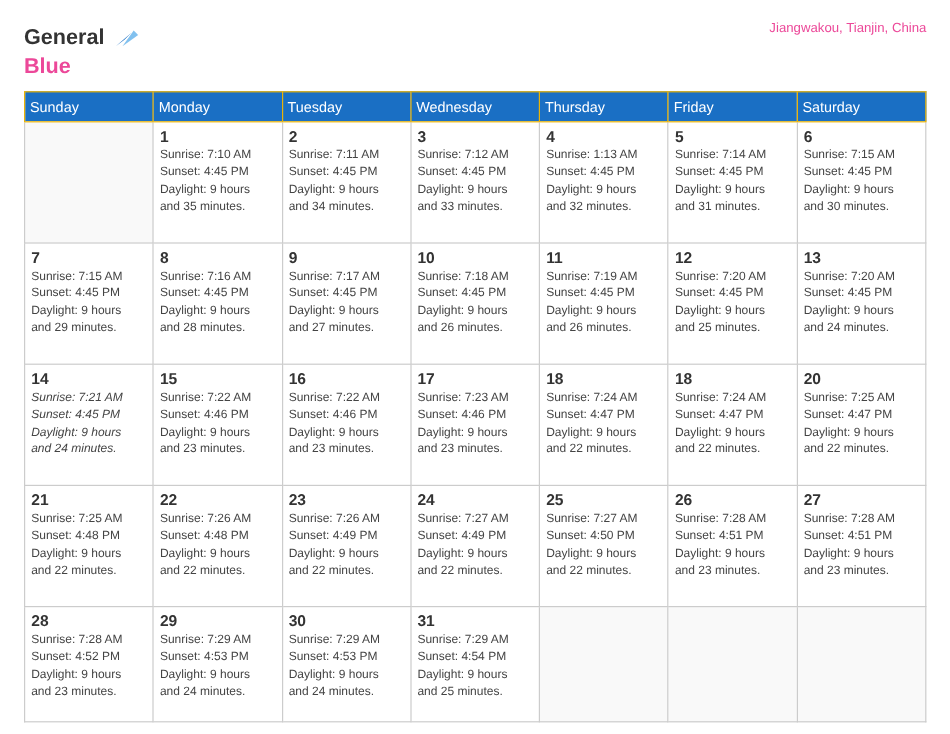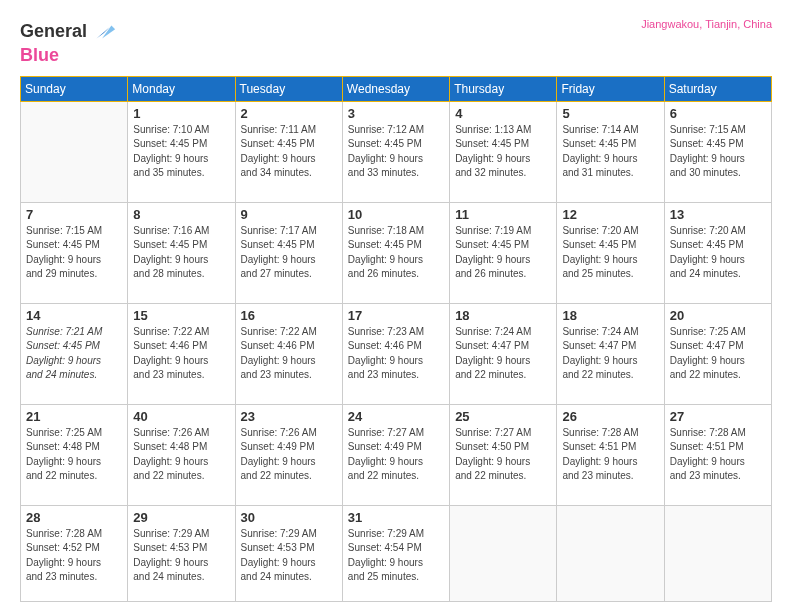--- a/index.html
+++ b/index.html
@@ -278,21 +278,21 @@
         </tr>
         <tr>
           <td>
             <div class="day-num">21</div>
             <div class="day-info" style="white-space: pre-line;">Sunrise: 7:25 AM
 Sunset: 4:48 PM
 Daylight: 9 hours
 and 22 minutes.</div>
           </td>
           <td>
-            <div class="day-num">40</div>
+            <div class="day-num">22</div>
             <div class="day-info" style="white-space: pre-line;">Sunrise: 7:26 AM
 Sunset: 4:48 PM
 Daylight: 9 hours
 and 22 minutes.</div>
           </td>
           <td>
             <div class="day-num">23</div>
             <div class="day-info" style="white-space: pre-line;">Sunrise: 7:26 AM
 Sunset: 4:49 PM
 Daylight: 9 hours

